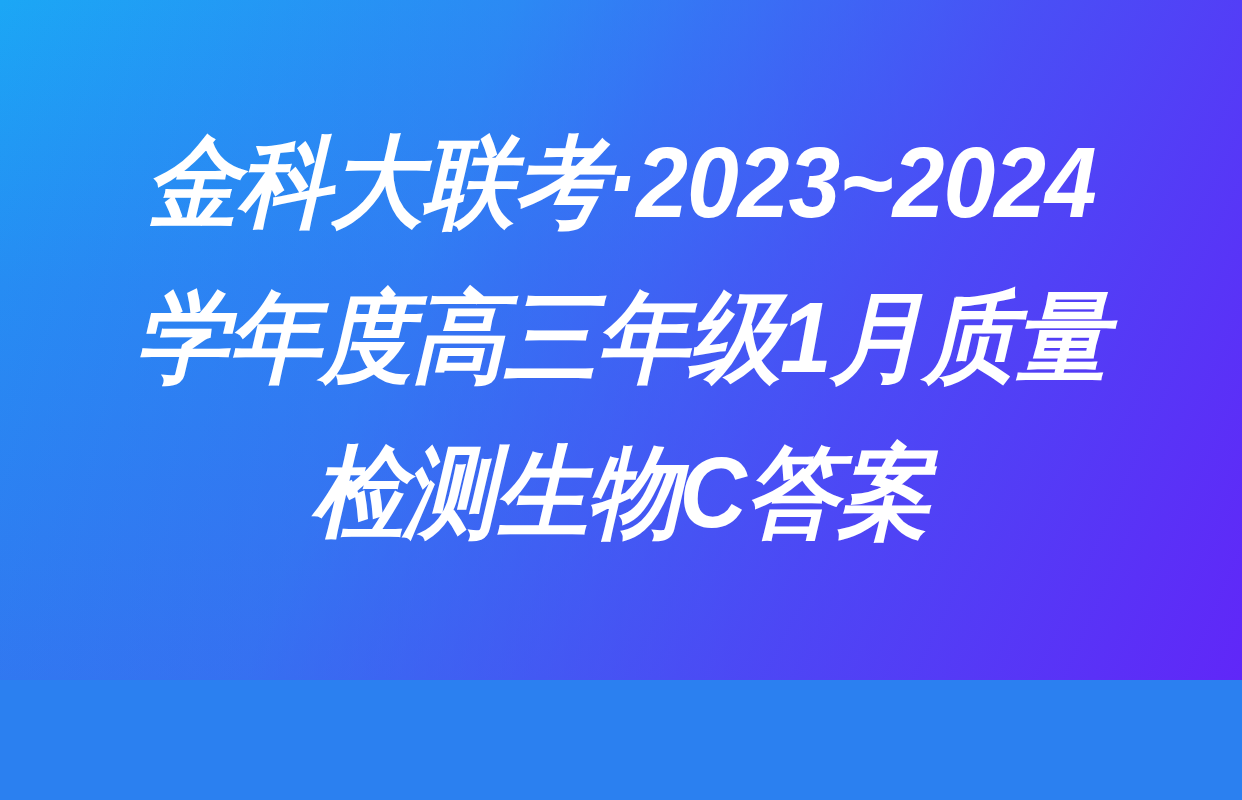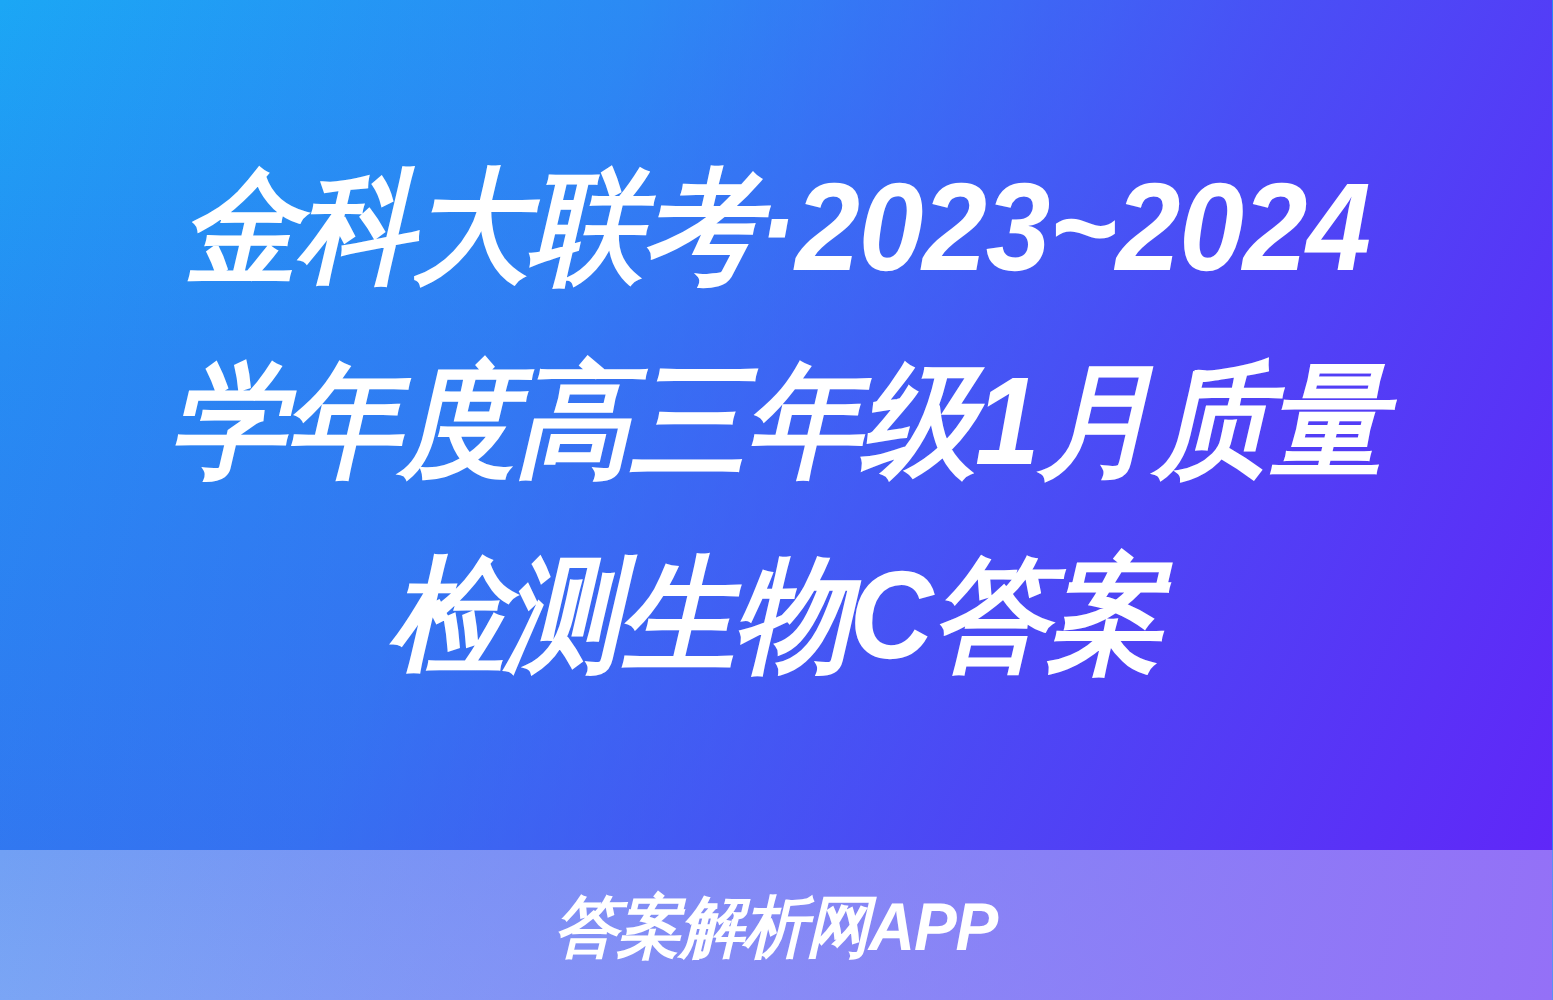--- a/index.html
+++ b/index.html
@@ -112,17 +112,14 @@
   <div class="hero">
 
     <div class="headline">
       <div class="headline-line">金科大联考·2023~2024</div>
       <div class="headline-line">学年度高三年级1月质量</div>
       <div class="headline-line">检测生物C答案</div>
     </div>
 
   </div>
 
-  <div class="footer-band">
-    <div class="watermark">答案解析网APP</div>
-  </div>
 
 </div>
 
 </body></html>

